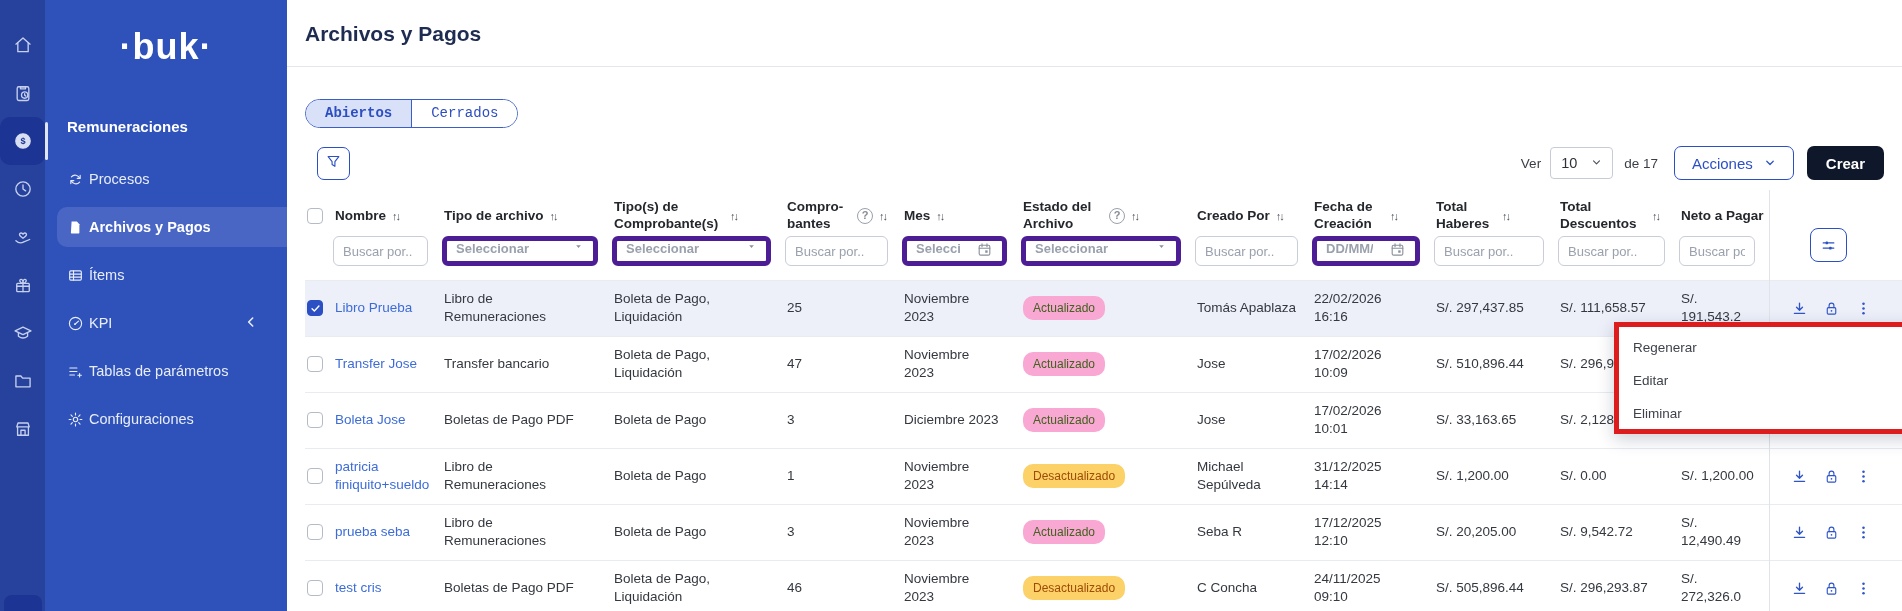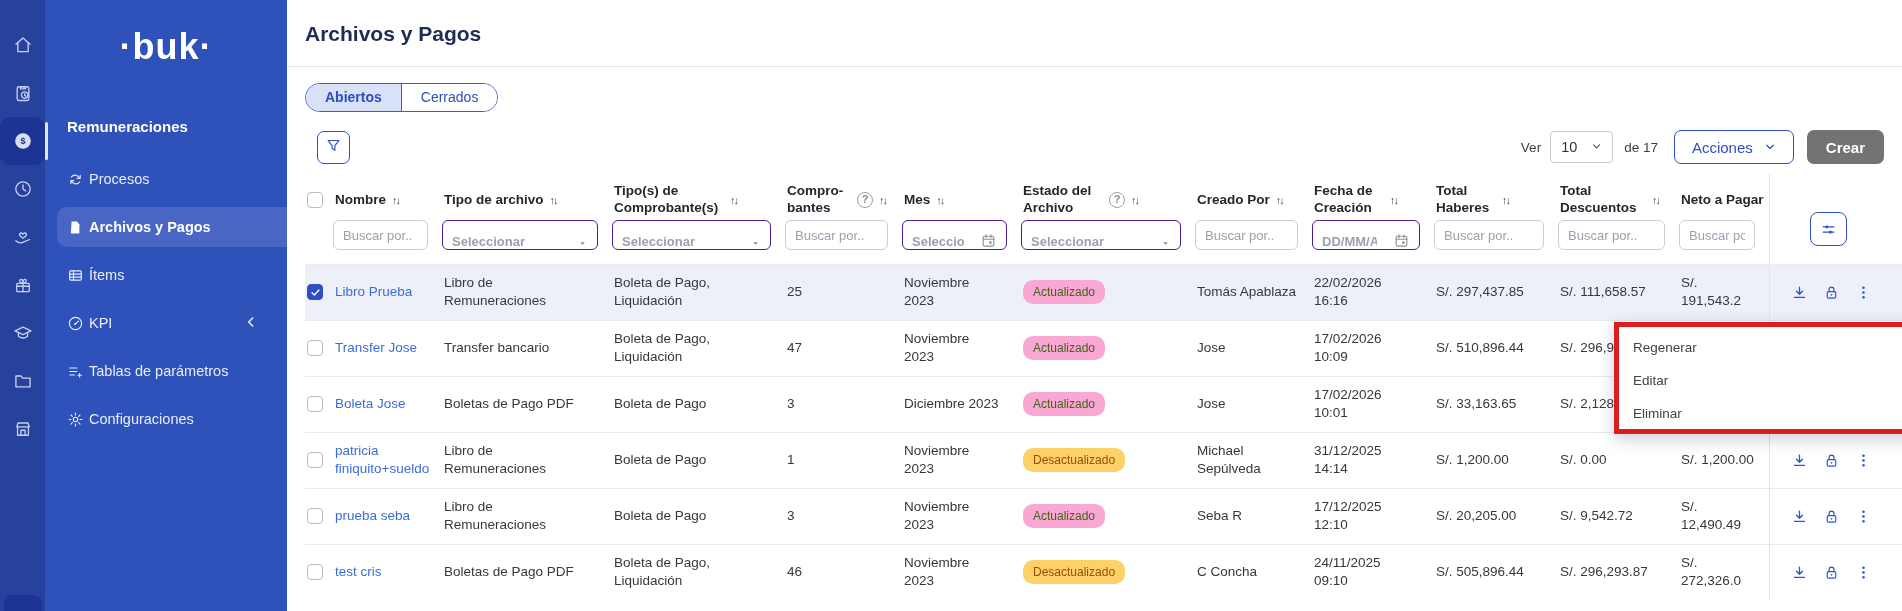--- a/index.html
+++ b/index.html
@@ -32,39 +32,39 @@
   .nav-item.active { background:#4a66c5; font-weight:bold; color:#fff; }
   .nav-item svg { width:17px; height:17px; flex-shrink:0; }
   .nav-chevron { position:absolute; right:28px; top:11px; }
   .nav-chevron svg { width:16px; height:16px; }
 
   
   .main { flex:1; background:#fff; position:relative; }
   .page-header { height:67px; border-bottom:1px solid #e3e6ec; padding:22px 0 0 18px; }
   .page-title { font-size:21px; font-weight:bold; color:#1f2c52; }
 
-  .tabs-row { margin:16px 0 0 18px; }
+  .tabs-row { margin:32px 0 0 18px;font-family:Liberation Mono, monospace; }
   .segmented { display:inline-flex; border:1px solid #3a5ec5; border-radius:16px; overflow:hidden; height:29px; }
   .tab { padding:0 19px; line-height:27px; font-size:14px; color:#2c4ec0; background:#fff; cursor:default; }
   .tab.active { background:#d9e1f8; font-weight:bold; }
   .tab + .tab { border-left:1px solid #3a5ec5; }
 
   .controls-row { display:flex; align-items:center; margin:18px 18px 0 18px; height:34px;padding-left:12px; }
   .filter-btn { width:33px; height:33px; border:1px solid #2c50c4; border-radius:7px; background:#fff;
     display:flex; align-items:center; justify-content:center; color:#2c50c4; }
   .filter-btn svg { width:17px; height:17px; }
   .spacer { flex:1; }
   .ver-label { font-size:13.5px; color:#3a3f46; margin-right:9px; }
   .page-size { width:63px; height:32px; border:1px solid #c6cbd5; border-radius:4px; background:#fff;
     display:flex; align-items:center; justify-content:space-between; padding:0 10px; font-size:14.5px; color:#2f3338; }
   .page-size svg, .acciones-btn svg { width:13px; height:13px; }
   .count-label { font-size:13.5px; color:#3a3f46; margin:0 16px 0 11px; }
   .acciones-btn { height:34px; padding:0 17px; border:1.5px solid #2c50c4; border-radius:7px; background:#fff;
     color:#2c50c4; font-size:15px; display:flex; align-items:center; gap:11px; margin-right:13px; }
-  .crear-btn { height:34px; padding:0 19px; background:#737373; border:none; border-radius:7px;
+  .crear-btn { height:34px; padding:0 19px; background:#0f172a; border:none; border-radius:7px;
     color:#fff; font-size:15px; font-weight:bold; }
 
   
   .grid { margin:10px 0 0 18px; width:1597px; border-collapse:collapse; table-layout:fixed; }
   .grid th { text-align:left; vertical-align:middle; height:46px; padding:6px 4px 0 2px; }
   .th-inner { display:flex; align-items:center; gap:6px; }
   .th-label { font-size:13.5px; font-weight:bold; color:#24272c; line-height:1.25; }
   .k-tipos .th-label { max-width:110px; }
   .k-compro .th-label { max-width:64px; }
   .k-estado .th-label { max-width:80px; }
@@ -72,22 +72,22 @@
   .k-haberes .th-label { max-width:60px; }
   .k-descuentos .th-label { max-width:86px; }
   .k-neto .th-inner { white-space:nowrap; overflow:hidden; }
   .sort { font-size:11px; color:#4a4f57; letter-spacing:-2px; white-space:nowrap; cursor:default; }
   .help { width:16px; height:16px; border:1.3px solid #9aa0aa; border-radius:50%; color:#868c96;
     font-size:11px; line-height:13px; text-align:center; flex-shrink:0; }
   .filter-row th { height:44px; padding:0 14px 12px 0; vertical-align:top; }
   .f-input { width:100%; height:30px; border:1px solid #c8cdd7; border-radius:6px; padding:0 9px;
     font-size:13px; color:#50555d; background:#fff; }
   .f-input::placeholder { color:#9aa1ad; }
-  .f-select { width:100%; height:30px; border:1px solid #4c1d95; border-radius:6px; background:#fff;
-    display:flex; align-items:flex-end; justify-content:space-between; padding:0 9px; gap:16px; }
+  .f-select { width:100%; height:30px; border:5px solid #4c1d95; border-radius:6px; background:#fff;
+    display:flex; align-items:flex-start; justify-content:space-between; padding:0 9px; gap:16px; }
   .f-select .ph { font-size:13px; color:#9aa1ad; white-space:nowrap; overflow:hidden; }
   .f-select svg { flex-shrink:0; }
   .caret { width:11px; height:11px; color:#8b919c; }
   .cal { width:17px; height:17px; color:#8b919c; }
 
   .grid td { font-size:13.5px; color:#34383f; padding:6px 10px 6px 2px; border-top:1px solid #e8ebf0;
     height:56px; vertical-align:middle; line-height:1.35; }
   tr.highlight td { background:#edf0f9; }
   td.pre { white-space:pre; }
   .name-link { color:#3d6cd8; white-space:pre; cursor:pointer; }

